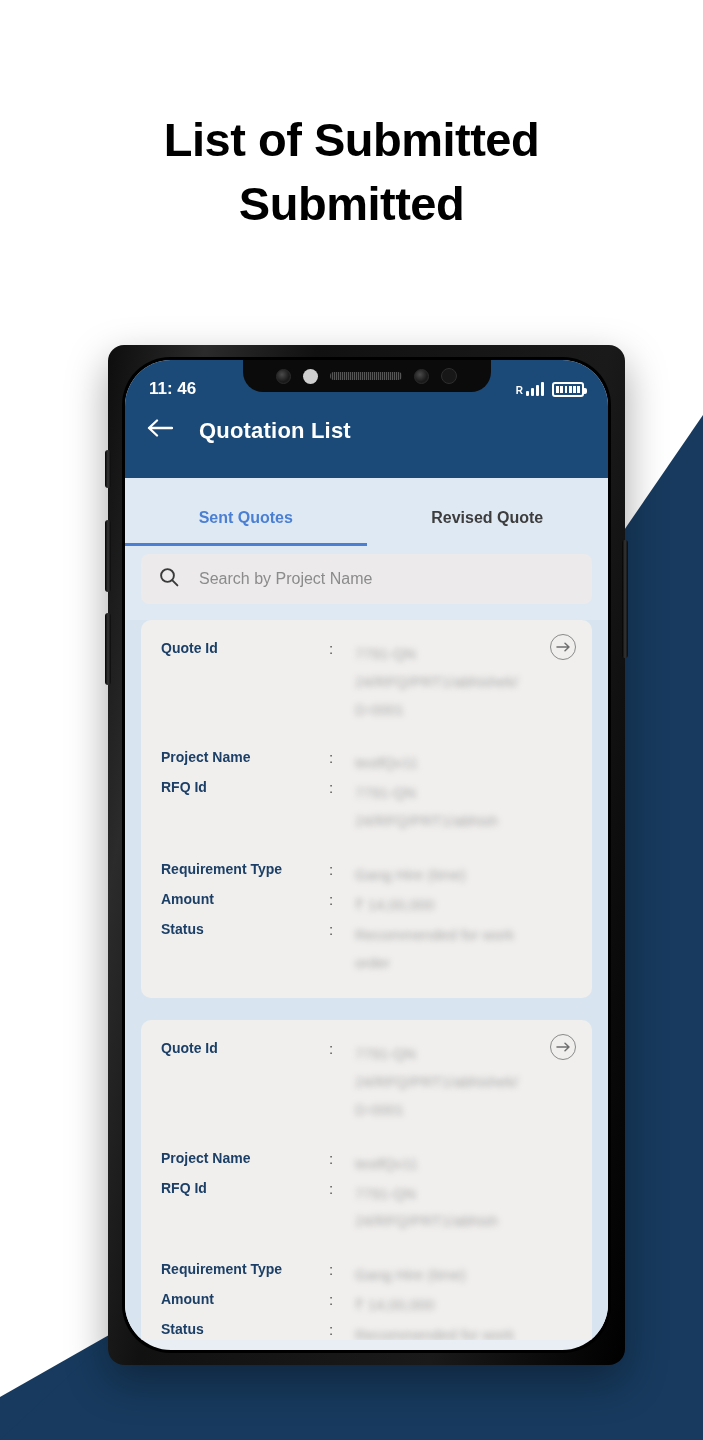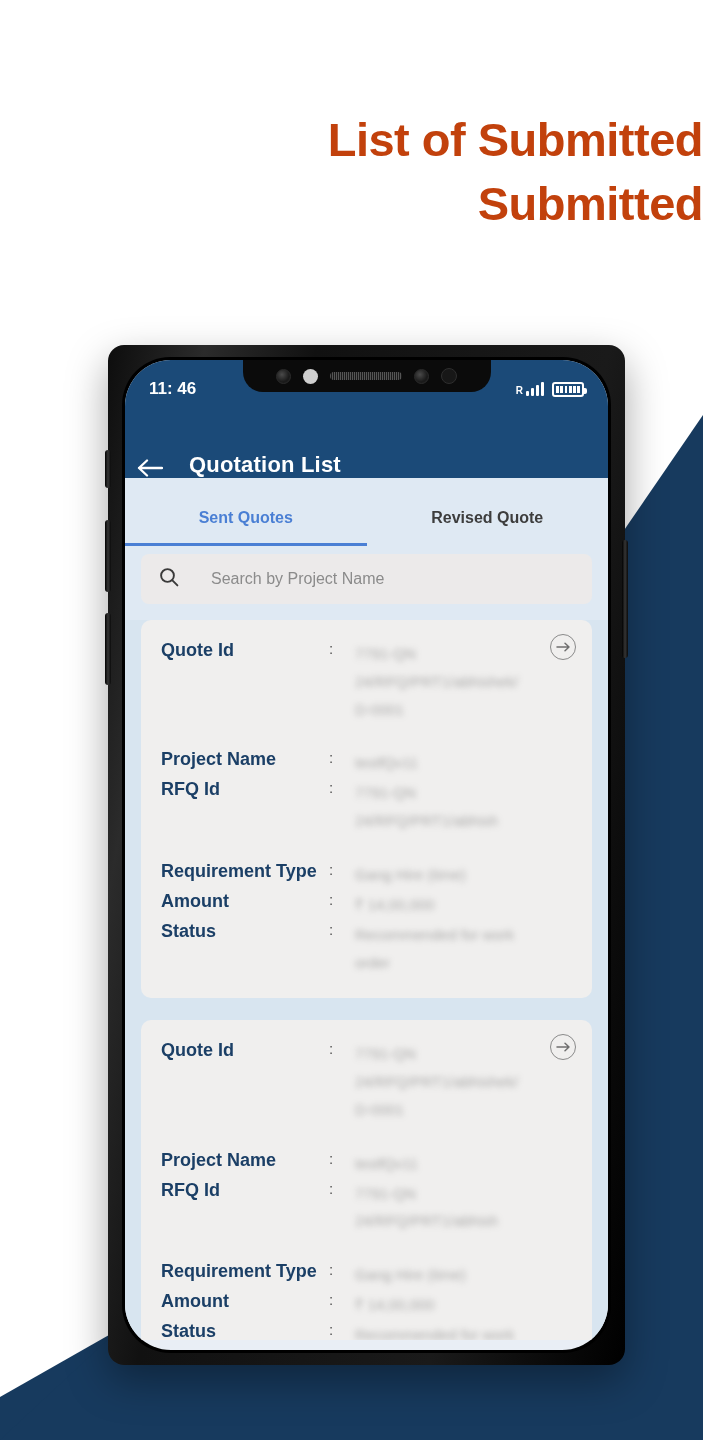--- a/index.html
+++ b/index.html
@@ -48,22 +48,22 @@
     background: #173a5e;
     clip-path: polygon(100% 0%, 100% 100%, 0% 100%);
   }
 
   
   .heading {
     position: absolute;
     top: 108px;
     left: 0;
     width: 703px;
-    text-align: right;
-    color: #c2410c;
+    text-align: center;
+    color: #000000;
     font-size: 47px;
     font-weight: bold;
     line-height: 1.36;
     letter-spacing: -0.5px;
   }
 
   
   .phone {
     position: absolute;
     left: 108px;
@@ -174,22 +174,22 @@
     width: 72px; height: 8px;
     border-radius: 4px;
     background: repeating-linear-gradient(90deg, #555 0 1px, #1a1a1a 1px 2px);
   }
 
   
   .appbar {
     height: 60px;
     background: #1b4a78;
     display: flex;
-    align-items: flex-end;
-    padding: 0 12px;
+    align-items: flex-start;
+    padding: 0 22px;
     gap: 26px;
     color: #fff;
   }
   .appbar-title {
     font-size: 22px;
     font-weight: bold;
     letter-spacing: 0.2px;
   }
   .back-arrow { display: flex; align-items: center; cursor: pointer; }
 
@@ -223,21 +223,21 @@
   .search-zone {
     background: #dfe9f3;
     padding: 8px 16px 16px;
   }
   .searchbar {
     background: #eceaea;
     border-radius: 8px;
     height: 50px;
     display: flex;
     align-items: center;
-    gap: 32px;
+    gap: 20px;
     padding: 0 18px;
   }
   .search-ph {
     color: #8b8b8b;
     font-size: 16px;
   }
 
   
   .list {
     background: #d8e5f0;
@@ -254,21 +254,21 @@
   }
   .row {
     display: flex;
     align-items: flex-start;
     min-height: 30px;
   }
   .lbl {
     width: 168px;
     flex: none;
     color: #1b3f66;
-    font-size: 18px;
+    font-size: 14px;
     font-weight: bold;
   }
   .colon {
     width: 26px;
     flex: none;
     color: #555;
     font-size: 15px;
   }
   .val {
     flex: 1;

